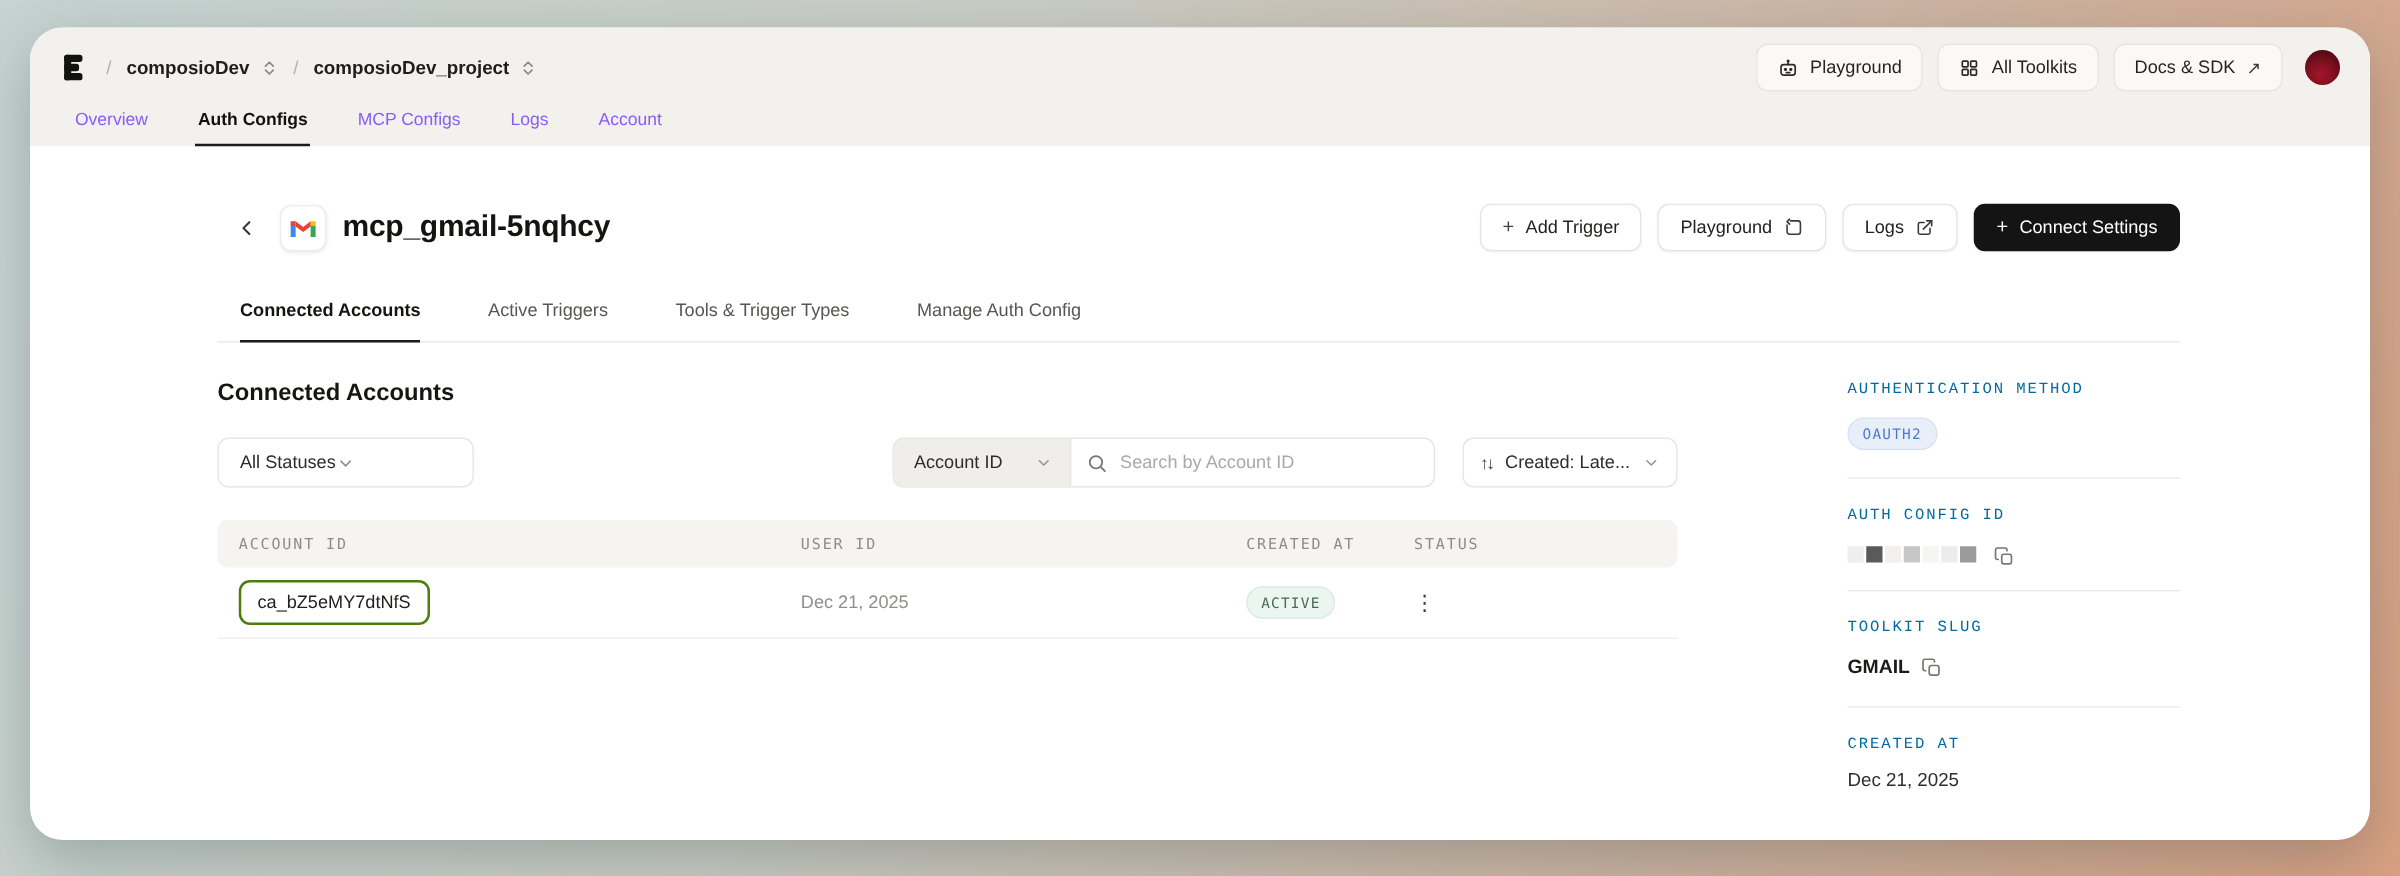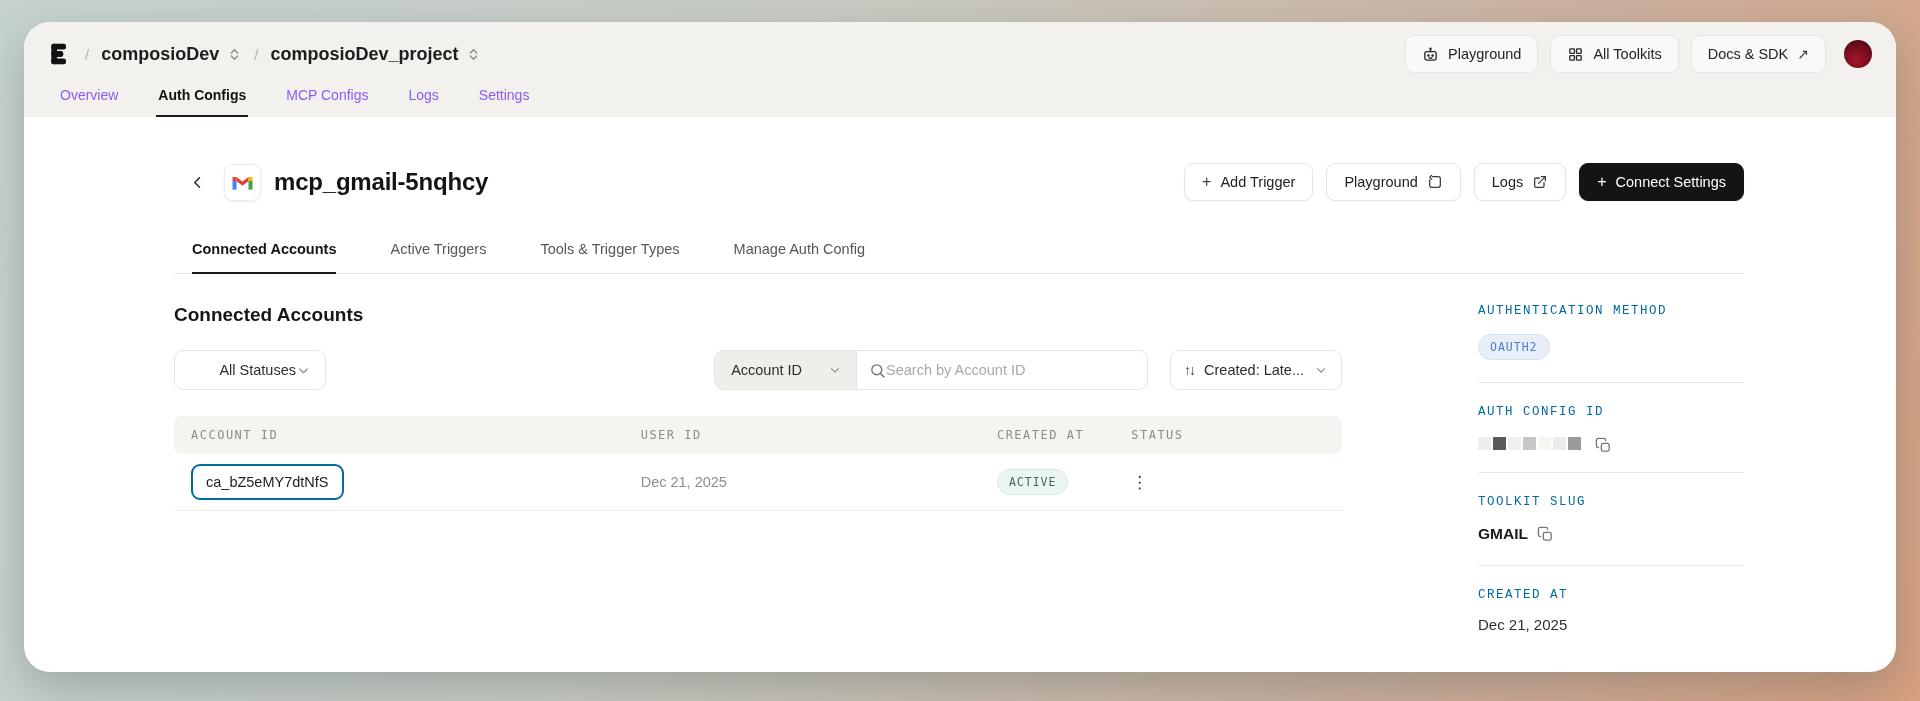--- a/index.html
+++ b/index.html
@@ -14,21 +14,21 @@
     position:absolute; left:24px; top:22px; width:1872px; height:650px;
     background:#ffffff; border-radius:26px; overflow:hidden;
     box-shadow:0 16px 45px rgba(55,75,75,.30);
   }
 
   
   .topbar { background:#f2f1ee; padding:10px 24px 0 22px; }
   .topbar-row1 { height:44px; display:flex; align-items:center; }
   .logo { width:27px; height:27px; display:flex; align-items:center; justify-content:center; }
   .crumb-sep { color:#b3b2af; font-size:15px; margin:0 12px; }
-  .crumb { font-size:18px; font-weight:700; color:#1d1d1b; }
+  .crumb { font-size:15px; font-weight:700; color:#1d1d1b; }
   .updown { color:#8a8987; margin-left:8px; display:flex; align-items:center; }
   .topbar-spacer { flex:1; }
   .tb-btn {
     display:flex; align-items:center; gap:9px; height:38px; padding:0 16px;
     background:#faf9f8; border:1px solid #e5e4e1; border-radius:9px;
     font-size:14.5px; color:#242422; margin-left:12px; cursor:pointer;
     font-family:"Liberation Sans", sans-serif;
   }
   .tb-btn .arrow { font-size:14px; color:#3a3a38; }
   .avatar {
@@ -72,54 +72,54 @@
   .side-col { width:266px; margin-left:136px; }
 
   .section-heading { font-size:19px; font-weight:700; color:#161614; }
 
   .filter-row { margin-top:24px; display:flex; align-items:center; }
   .dd-btn {
     height:40px; border:1px solid #e5e4e1; border-radius:9px; background:#fff;
     display:flex; align-items:center; font-size:14.5px; color:#2c2c2a; cursor:pointer;
     font-family:"Liberation Sans", sans-serif;
   }
-  .status-dd { width:152px; padding:0 14px 0 17px; justify-content:flex-end; }
+  .status-dd { width:205px; padding:0 14px 0 17px; justify-content:flex-start; }
   .filter-right { margin-left:auto; display:flex; align-items:center; gap:22px; }
   .search-group {
     display:flex; align-items:stretch; height:40px; border:1px solid #e5e4e1;
     border-radius:9px; overflow:hidden; background:#fff;
   }
   .search-field-dd {
     background:#efeeeb; display:flex; align-items:center; gap:26px; padding:0 14px 0 16px;
     font-size:14.5px; color:#2c2c2a; cursor:pointer; border-right:1px solid #e7e6e3;
   }
   .search-input-wrap { display:flex; align-items:center; padding:0 12px; width:290px; }
   .search-input {
-    border:none; outline:none; font-size:14.5px; color:#333; width:100%; 
+    border:none; outline:none; font-size:14.5px; color:#333; width:100%; margin-left:10px;
     font-family:"Liberation Sans", sans-serif; background:transparent;
   }
   .search-input::placeholder { color:#aaa9a6; }
   .sort-dd { padding:0 13px 0 13px; gap:10px; }
   .sort-glyph { font-size:14px; color:#434341; letter-spacing:-2px; }
   .chev { color:#8f8e8b; display:flex; align-items:center; }
 
   .table { margin-top:26px; }
   .thead, .trow {
     display:grid; grid-template-columns: 38.5% 30.5% 11.5% 13% auto;
     align-items:center;
   }
   .thead {
     background:#f5f4f1; border-radius:8px; height:38px;
     font-family:"DejaVu Sans Mono", monospace; font-size:12px; color:#8d8c89; letter-spacing:1.5px;
   }
   .thead > div { padding-left:17px; }
   .trow { height:57px; border-bottom:1px solid #edece9; }
   .trow > div { padding-left:17px; }
   .account-pill {
-    display:inline-block; border:2px solid #0369a1; border-radius:9px; padding:8px 13px;
+    display:inline-block; border:2px solid #4d7c0f; border-radius:9px; padding:8px 13px;
     font-size:14.5px; color:#1e1e1c; background:#fff;
   }
   .userid-cell { color:#9b9a97; font-size:14.5px; }
   .created-cell { color:#8f8e8b; font-size:14.5px; }
   .status-pill {
     display:inline-block; font-family:"DejaVu Sans Mono", monospace; font-size:11.5px; letter-spacing:1px;
     color:#49685c; background:#ecf6f1; border:1px solid #d6e8df; border-radius:999px; padding:5px 11px;
   }
   .kebab { color:#3d3d3b; font-size:17px; cursor:pointer; text-align:center; width:30px; }
 
@@ -202,21 +202,21 @@
         <span>Docs &amp; SDK</span>
         <span class="arrow">↗</span>
       </button>
       <div class="avatar"></div>
     </div>
     <div class="nav-tabs">
       <div class="nav-tab">Overview</div>
       <div class="nav-tab active">Auth Configs</div>
       <div class="nav-tab">MCP Configs</div>
       <div class="nav-tab">Logs</div>
-      <div class="nav-tab">Settings</div>
+      <div class="nav-tab">Account</div>
     </div>
   </div>
 
   <div class="content">
 
     <div class="title-row">
       <div class="back-btn">
         <svg width="19" height="19" viewBox="0 0 24 24" fill="none" stroke="#333" stroke-width="2.1" stroke-linecap="round" stroke-linejoin="round">
             <path d="M14.5 18l-6-6 6-6"></path>
           </svg>

